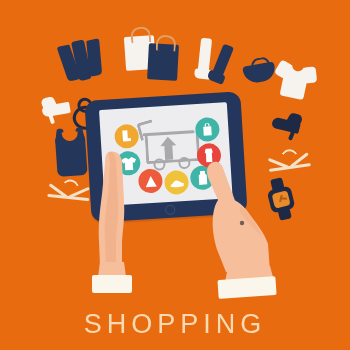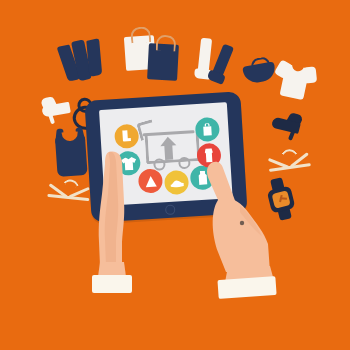--- a/index.html
+++ b/index.html
@@ -311,14 +311,15 @@
 
       <path d="M44 46 C52 52 60 64 66 76 C60 72 50 60 44 52 z" fill="#EFAE88" opacity=".55"></path>
       <circle cx="46" cy="63" r="2.2" fill="#2B2B2B" opacity=".65"></circle>
 
       <path d="M32 106 h42 l6 22 H28 z" fill="#F6BE9B"></path>
 
       <rect x="22" y="118" width="58" height="19" rx="2" fill="#FAF6EC" transform="rotate(-4 51 127)"></rect>
     </svg>
   </div>
 
+  <div id="caption">SHOPPING</div>
 
 </div>
 
 </body></html>

